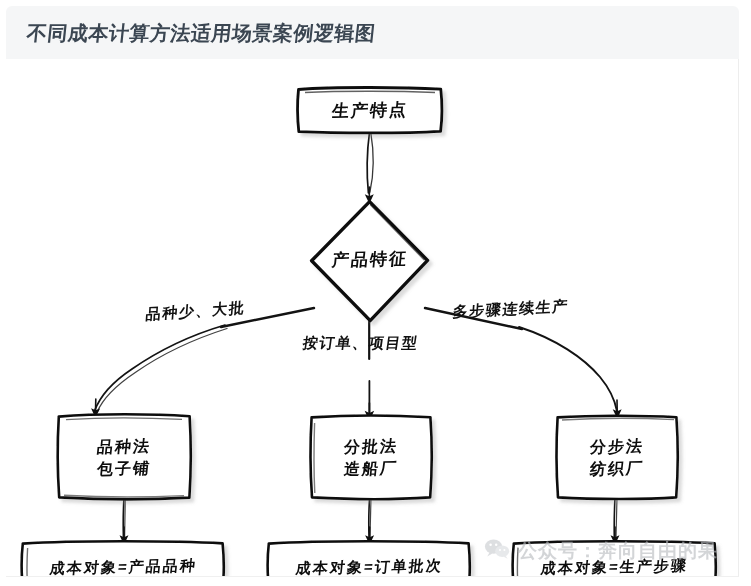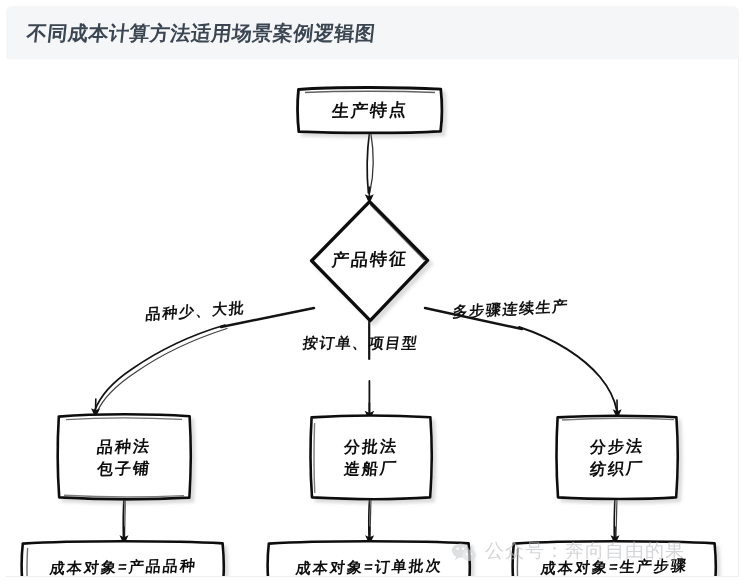--- a/index.html
+++ b/index.html
@@ -102,27 +102,28 @@
     white-space: nowrap;
     pointer-events: none;
   }
   .edge-label span { display: inline-block; transform: skewX(-8deg); }
   .el-rot-a span { transform: skewX(-8deg) rotate(-4deg); }
   .el-rot-b span { transform: skewX(-8deg) rotate(-3deg); }
 
   
   #watermark {
     position: absolute;
-    left: 451px;
+    left: 484px;
     top: 538px;
     display: flex;
-    align-items: flex-end;
+    align-items: flex-start;
     gap: 8px;
     opacity: 0.62;
     pointer-events: none;
+    font-weight: bold;
   }
   #watermark .wm-text {
     font-family: "Liberation Sans", sans-serif;
     font-size: 19px;
     color: #b9bcc0;
     letter-spacing: 1px;
     white-space: nowrap;
   }
 </style>
 </head>

